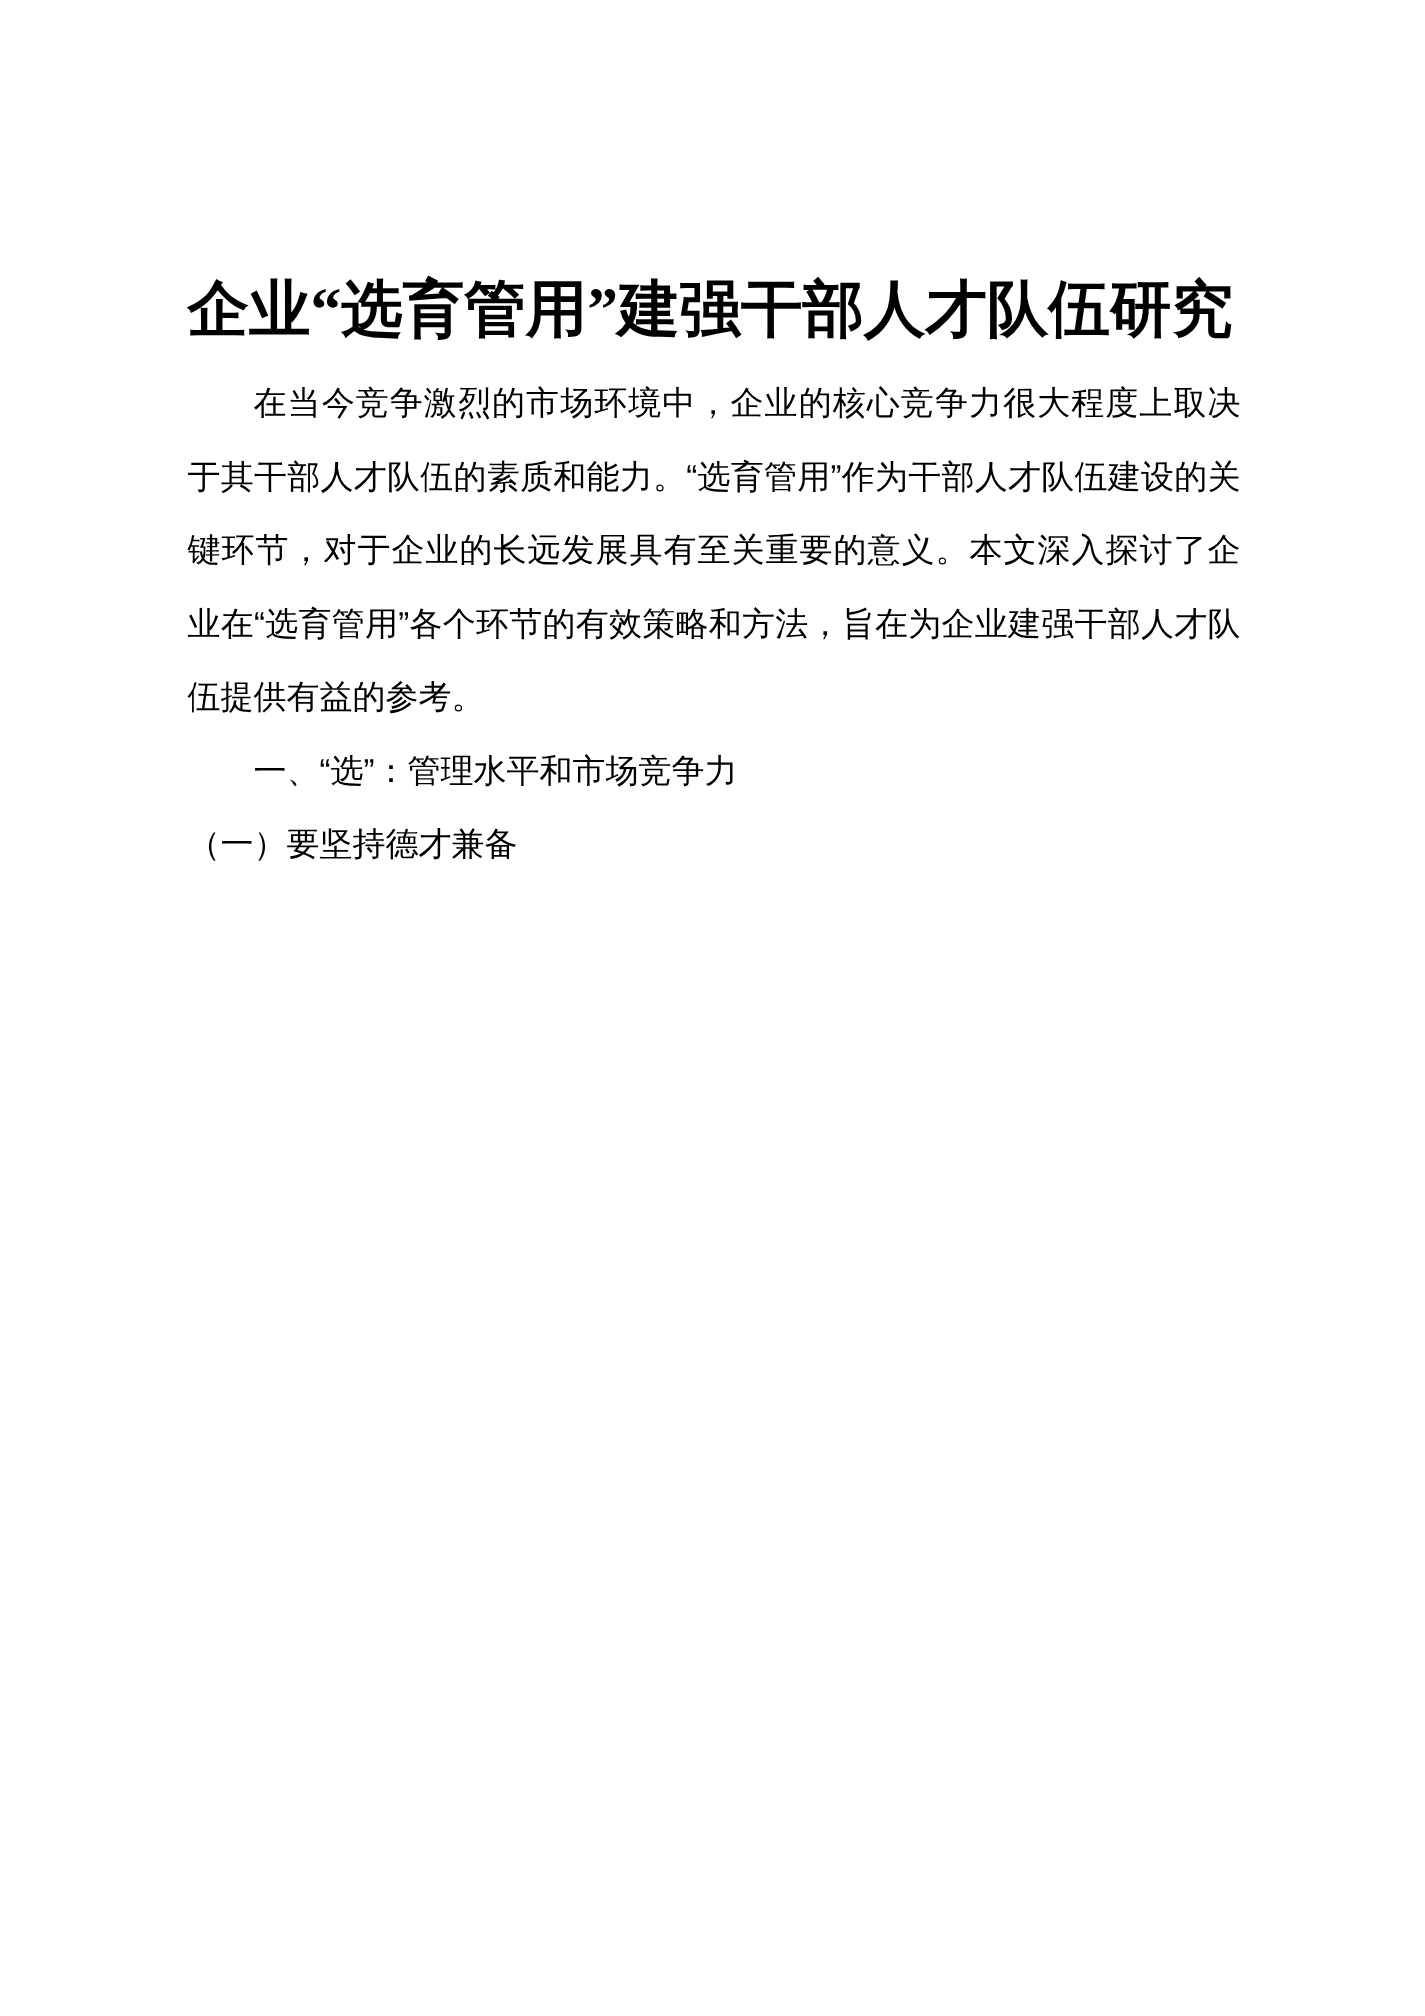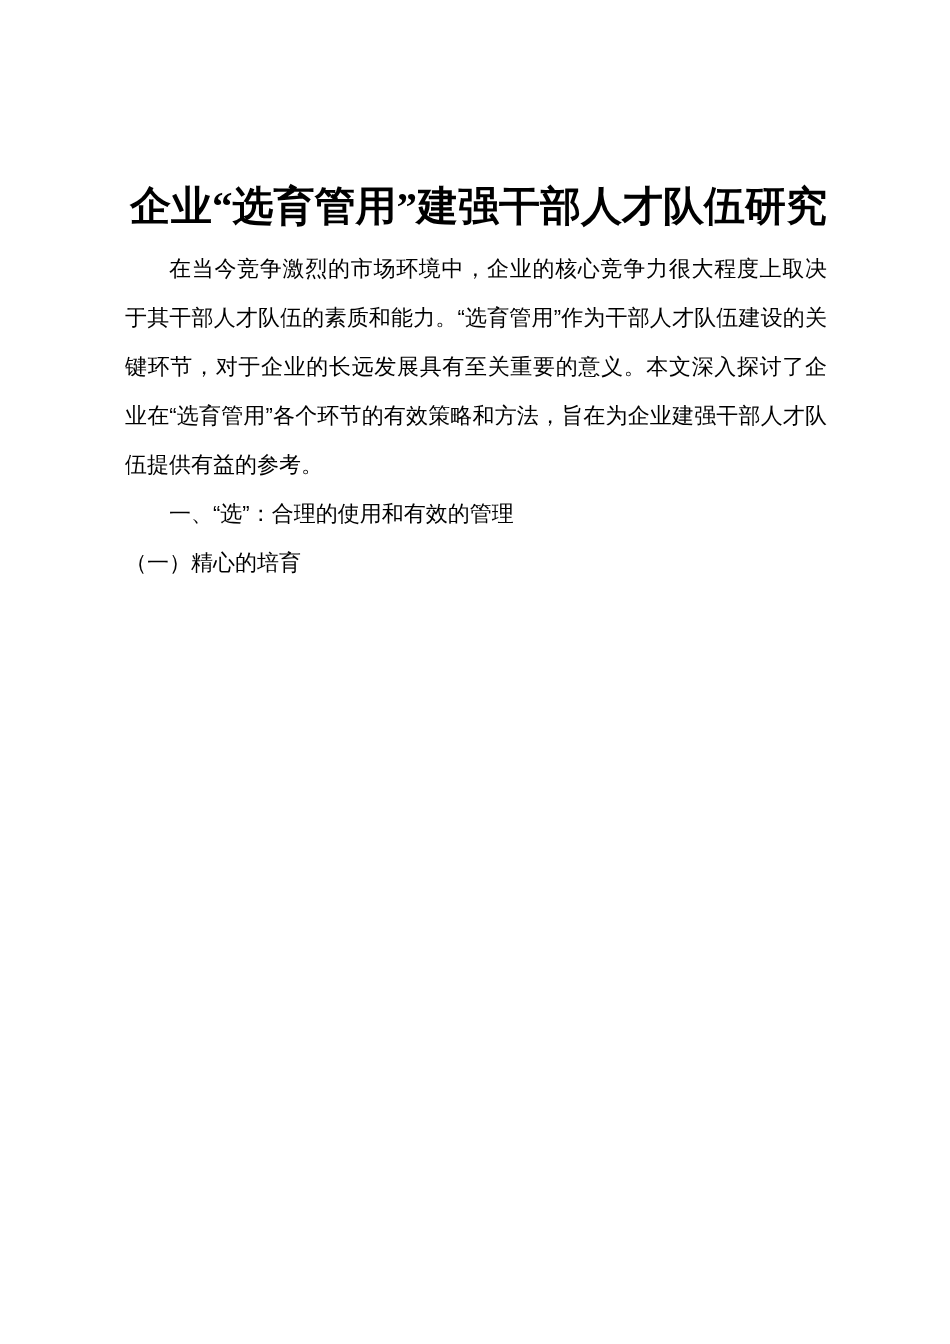--- a/index.html
+++ b/index.html
@@ -18,21 +18,21 @@
     width: 950px;
     min-height: 1344px;
     padding: 180px 123px 60px 125px;
     background: #ffffff;
   }
   .doc-title {
     font-family: "Liberation Serif", "DejaVu Serif", serif;
     font-weight: 700;
     font-size: 41px;
     line-height: 52px;
-    text-align: right;
+    text-align: left;
     margin: 0 0 12px 0;
     letter-spacing: 0;
   }
   .para {
     font-size: 22px;
     line-height: 49px;
     margin: 0;
     text-align: justify;
     text-indent: 2em;
     word-break: break-all;
@@ -49,18 +49,18 @@
 </head>
 <body>
 
 <div class="page">
 
   <h1 class="doc-title">企业“选育管用”建强干部人才队伍研究</h1>
 
   <p class="para">在当今竞争激烈的市场环境中，企业的核心竞争力很大程度上取决于其干部人才队伍的素质和能力。“选育管用”作为干部人才队伍建设的关键环节，对于企业的长远发展具有至关重要的意义。本文深入探讨了企业在“选育管用”各个环节的有效策略和方法，旨在为企业建强干部人才队伍提供有益的参考。</p>
 
 
-  <p class="para heading-number">一、“选”：合理的使用和有效的管理</p>
+  <p class="para heading-number">一、“选”：管理水平和市场竞争力</p>
 
-  <p class="para heading-paren">（一）精心的培育</p>
+  <p class="para heading-paren">（一）要坚持德才兼备</p>
 
 
 </div>
 
 </body></html>

